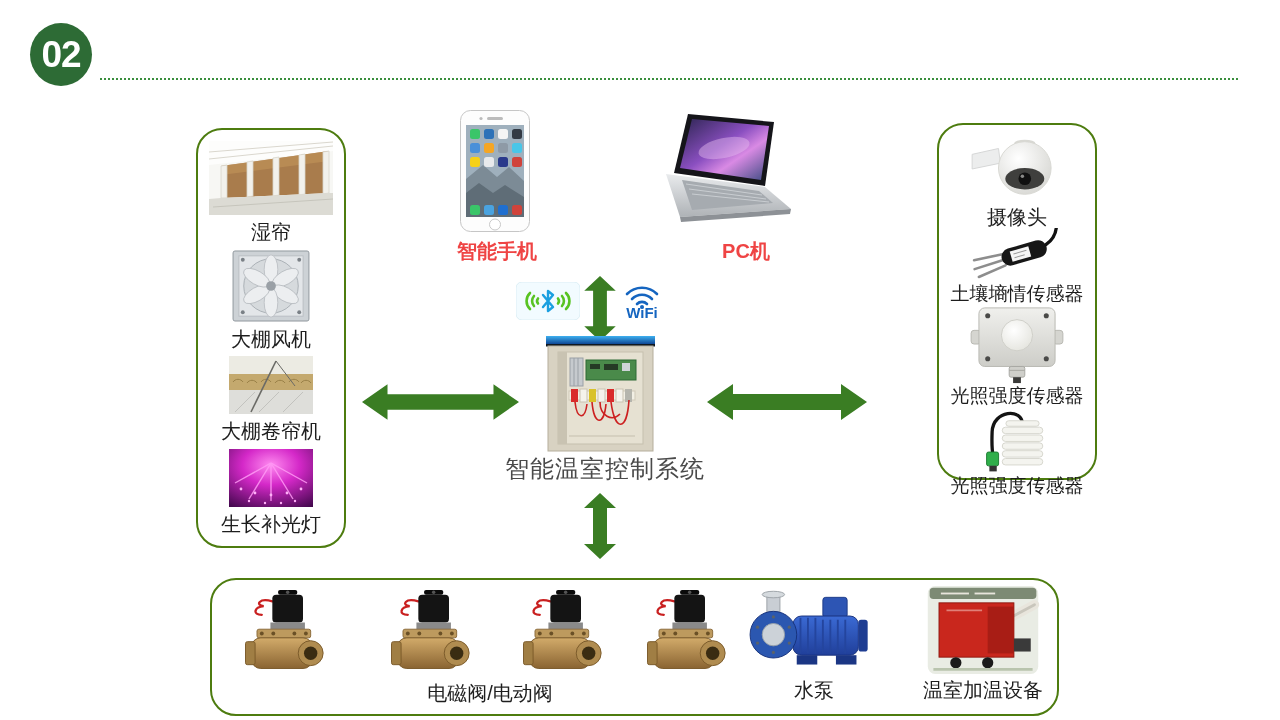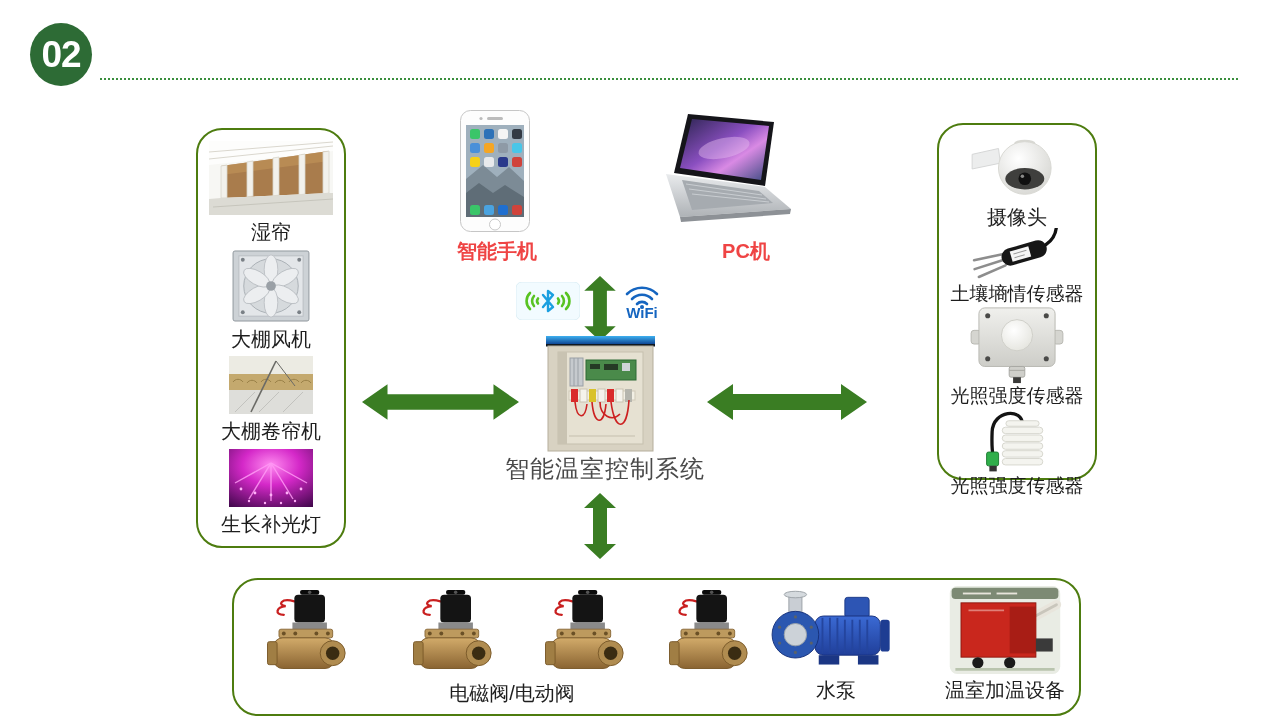--- a/index.html
+++ b/index.html
@@ -12,21 +12,21 @@
   .title{position:absolute;left:103px;top:36px;font-size:29px;font-weight:bold;color:#3a8e3d;
          margin:0;letter-spacing:1px;}
   .title-rule{position:absolute;left:100px;top:78px;width:1138px;height:0;
          border-top:2px dotted #3a8e3d;}
   
   .panel{position:absolute;border:2px solid #4d7c0f;border-radius:26px;background:#ffffff;}
   .panel-left{left:196px;top:128px;width:150px;height:420px;display:flex;flex-direction:column;
          align-items:center;justify-content:space-evenly;padding:4px 0;box-sizing:border-box;}
   .panel-right{left:937px;top:123px;width:160px;height:357px;display:flex;flex-direction:column;
          align-items:center;justify-content:flex-start;padding:4px 12px;box-sizing:border-box;}
-  .panel-bottom{left:232px;top:578px;width:845px;height:134px;border-radius:26px;}
+  .panel-bottom{left:210px;top:578px;width:845px;height:134px;border-radius:26px;}
   .item-label{font-size:20px;color:#1e1e1e;white-space:nowrap;line-height:1.05;}
   .item-label.sm{font-size:19px;}
   .fig{display:block;margin:0;padding:0;line-height:0;}
   
   .abs{position:absolute;}
   .dev-label{position:absolute;font-size:20px;font-weight:bold;color:#ef4444;text-align:center;}
   
   .center-label{position:absolute;left:480px;top:453px;width:250px;text-align:center;
          font-size:24px;color:#4a4a4a;letter-spacing:1px;}
   .wifi-word{font-size:15px;font-weight:bold;fill:#1565c0;}

